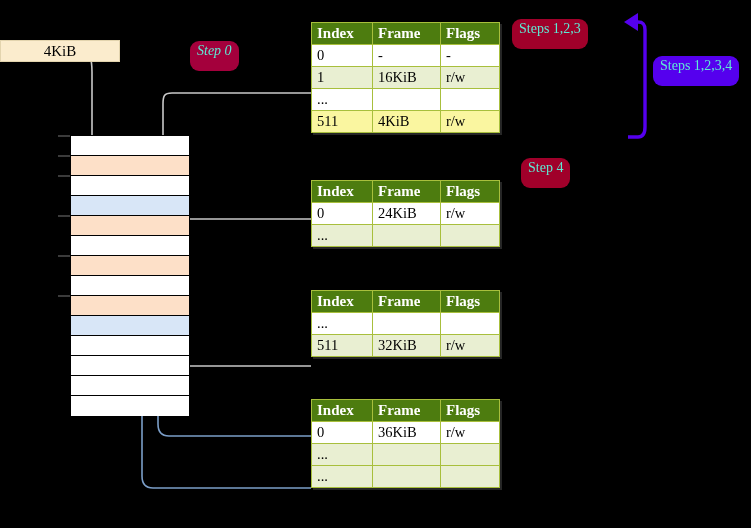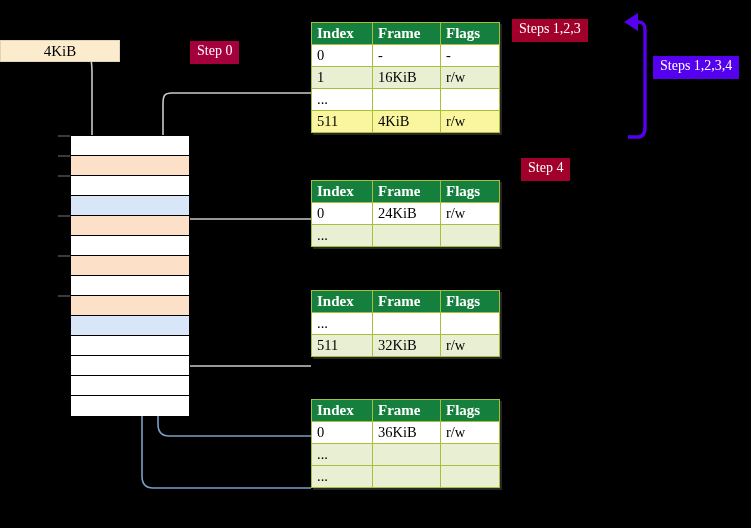--- a/index.html
+++ b/index.html
@@ -7,32 +7,32 @@
        font-family:"Liberation Serif", serif;}
   .layer{position:absolute;left:0;top:0;width:751px;height:528px;}
   svg.layer{pointer-events:none;}
 
   
   .ptable{position:absolute;border-collapse:collapse;background:#fff;
           border:1px solid #a8bf3c; box-shadow:2px 2px 0 rgba(255,255,255,.15);}
   .ptable td,.ptable th{border:1px solid #a8bf3c;padding:1px 5px;
           font-size:14.5px;line-height:19px;height:19px;color:#000;
           font-family:"Liberation Serif", serif;text-align:left;}
-  .ptable th{background:#15803d;color:#fff;font-weight:bold;font-size:15px;}
+  .ptable th{background:#4d7c0f;color:#fff;font-weight:bold;font-size:15px;}
   .ptable td.c0{width:50px;}
   .ptable td.c1{width:57px;}
   .ptable td.c2{width:48px;}
   .ptable tr.alt td{background:#e9efd2;}
   .ptable tr.plain td{background:#ffffff;}
   .hl{background:#faf6a0 !important;}
 
   
-  .badge{position:absolute;color:#ffffff;font-size:14px;line-height:18px;
-         padding:1px 7px 4px 7px;font-family:"Liberation Serif", serif;}
-  .badge.dark{background:#a4003c;}
+  .badge{position:absolute;color:#5eead4;font-size:14px;line-height:18px;
+         padding:1px 7px 11px 7px;font-family:"Liberation Serif", serif;border-radius:9px;}
+  .badge.dark{background:#a4003c;font-style:italic;}
   .badge.crimson{background:#a0002a;}
   .badge.violet{background:#5500ee;margin-top:37px;}
 
   .membox{position:absolute;background:#fbeccd;border:1px solid #e3d4ae;
           color:#000;font-size:15px;line-height:20px;text-align:center;
           font-family:"Liberation Serif", serif;}
 
   
   #memgrid{position:absolute;left:70px;top:135px;width:120px;height:280px;
            border:1px solid #000;box-sizing:border-box;background:#fff;}

